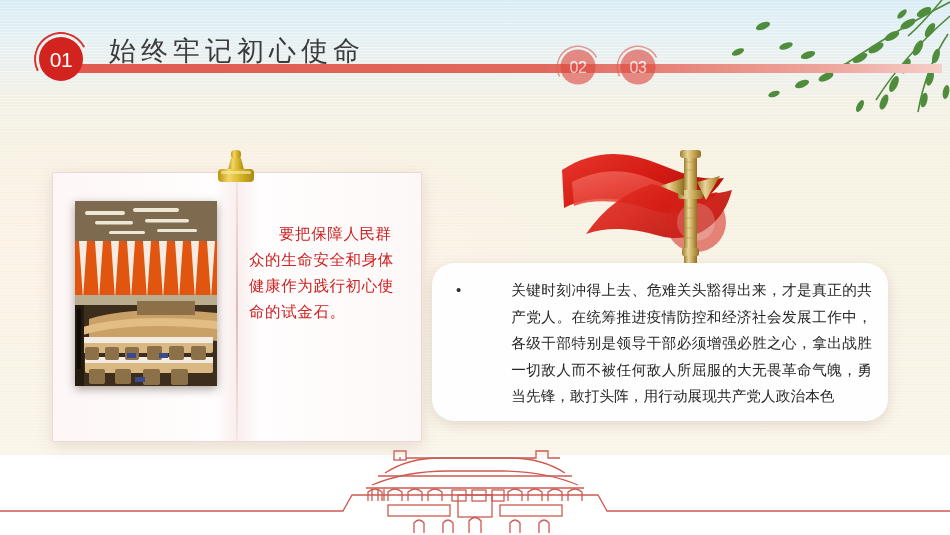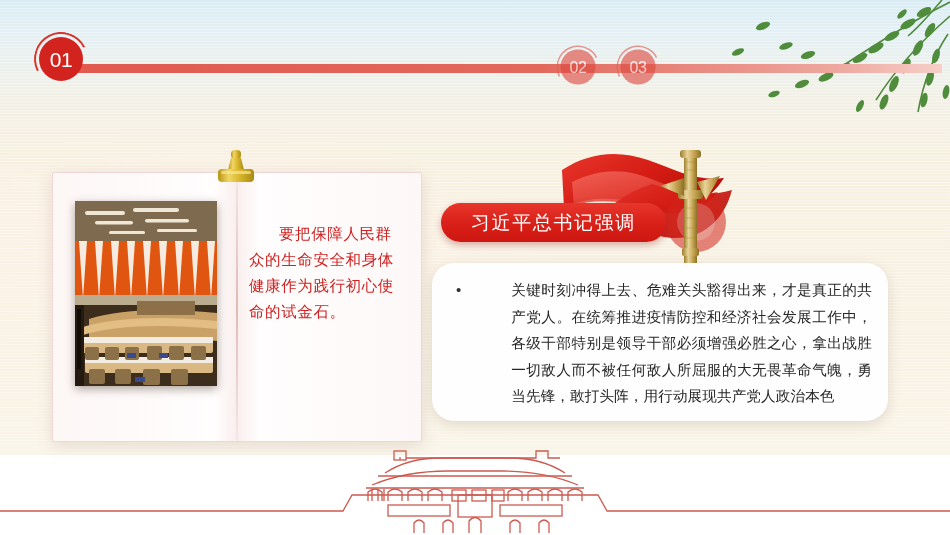--- a/index.html
+++ b/index.html
@@ -293,20 +293,21 @@
       <span class="num">02</span>
     </div>
   </div>
   <div class="badge" id="badge-03">
     <div class="ring"></div>
     <div class="disc">
       <span class="num">03</span>
     </div>
   </div>
 
+  <div class="slide-title">始终牢记初心使命</div>
 
   <div class="book">
     <div class="book-spine"></div>
 
     <div class="photo-frame">
       <svg class="photo-inner" viewBox="0 0 142 185" preserveAspectRatio="none">
         <rect x="0" y="0" width="142" height="185" fill="#2b2013"></rect>
         <rect x="0" y="0" width="142" height="42" fill="#7e6a4e"></rect>
         <g fill="#efe7d6">
           <rect x="10" y="10" width="40" height="4" rx="2"></rect>
@@ -414,21 +415,20 @@
     <g stroke="#a8891f" stroke-width="0.8" opacity="0.55">
       <line x1="130" y1="14" x2="139" y2="14"></line>
       <line x1="130" y1="22" x2="139" y2="22"></line>
       <line x1="130" y1="60" x2="139" y2="60"></line>
       <line x1="130" y1="70" x2="139" y2="70"></line>
       <line x1="130" y1="80" x2="139" y2="80"></line>
       <line x1="130" y1="90" x2="139" y2="90"></line>
     </g>
   </svg>
 
-  <div class="pill-banner">习近平总书记强调</div>
 
   <div class="body-card">
     <div class="body-list">
       <span class="body-bullet">•</span>
       <span class="body-paragraph">关键时刻冲得上去、危难关头豁得出来，才是真正的共产党人。在统筹推进疫情防控和经济社会发展工作中，各级干部特别是领导干部必须增强必胜之心，拿出战胜一切敌人而不被任何敌人所屈服的大无畏革命气魄，勇当先锋，敢打头阵，用行动展现共产党人政治本色</span>
     </div>
   </div>
 
   <svg class="gate-deco" viewBox="0 0 950 90">
     <g fill="none" stroke="#cc5a50" stroke-width="1.3">

